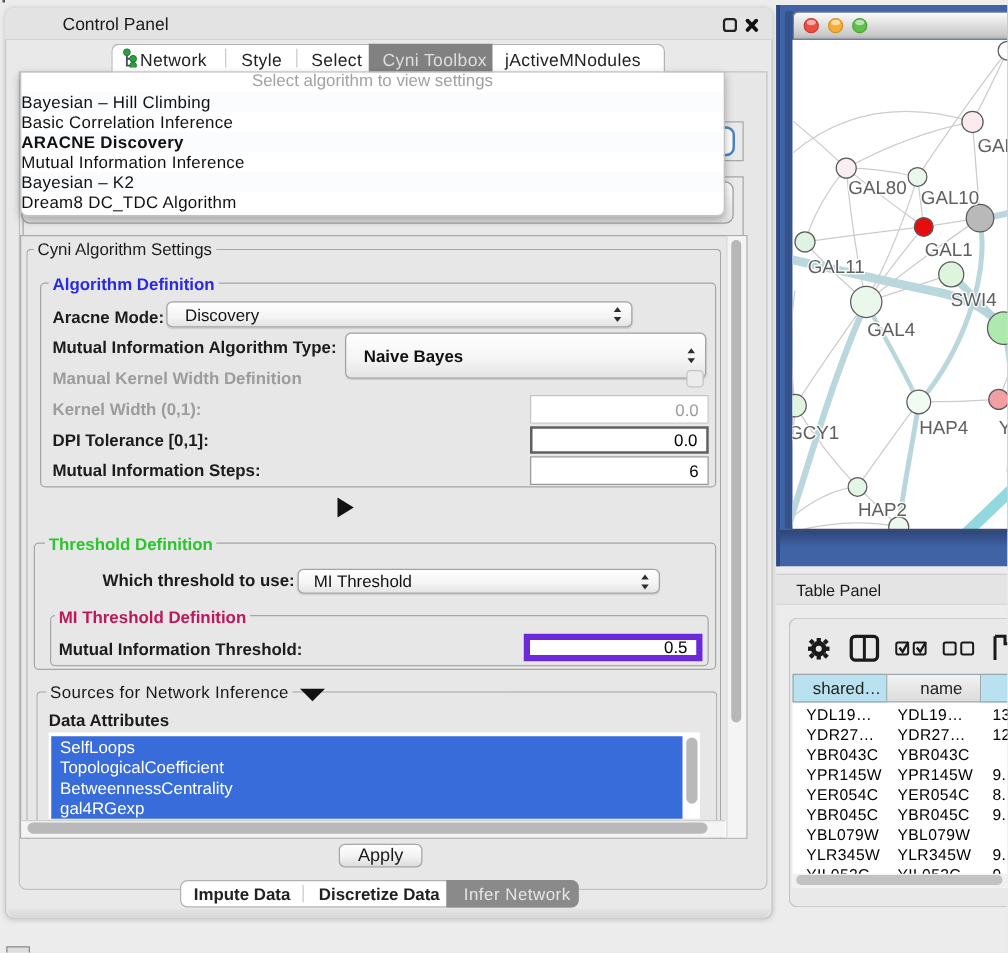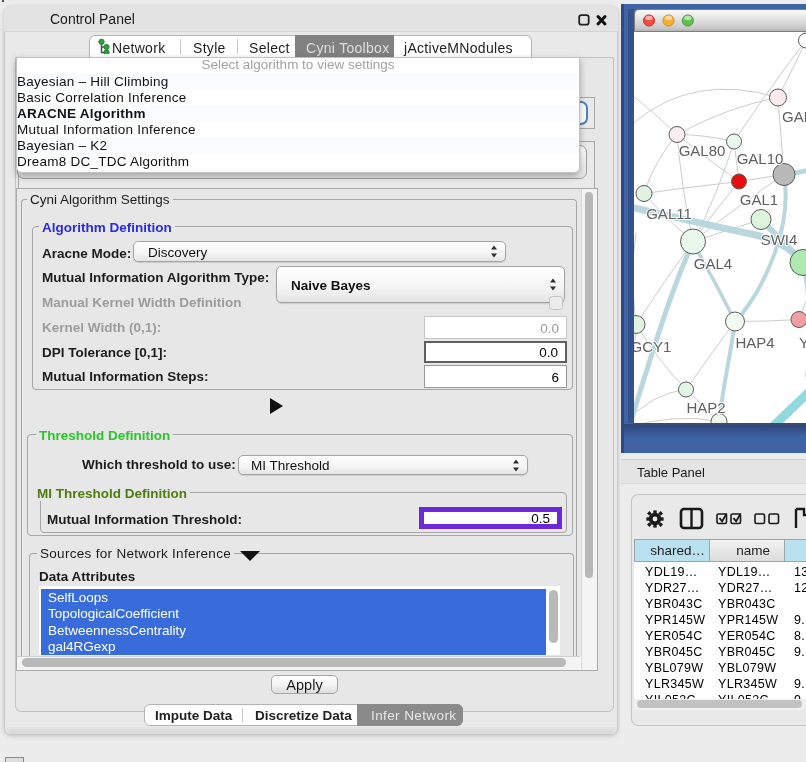--- a/index.html
+++ b/index.html
@@ -102,21 +102,21 @@
   <div class="grp" style="left:27px; top:434px; width:546px; height:102px;"></div>
   <div class="gtitle c" style="left:36px; top:428px; color:#2dc52d;">Threshold Definition</div>
 
   <div class="lbl" style="left:82px; top:457px;">Which threshold to use:</div>
   <div class="combo" style="left:238px; top:455px; width:290px; height:20px;">
       <span class="ctext" style="left:12px;">MI Threshold</span>
       <span class="spin"></span>
     </div>
 
   <div class="grp" style="left:40px; top:492px; width:527px; height:41px;"></div>
-  <div class="gtitle c" style="left:34px; top:486px; color:#4d7c0f; background:#e7e7e7;">MI Threshold Definition</div>
+  <div class="gtitle c" style="left:44px; top:486px; color:#be185d; background:#e7e7e7;">MI Threshold Definition</div>
 
   <div class="lbl" style="left:47px; top:512px;">Mutual Information Threshold:</div>
   <div class="inp" style="left:419px; top:507px; width:143px; height:22px; border:5px solid #6d28d9; color:#000;">
       <span>0.5</span>
     </div>
 
   <div class="grp" style="left:29px; top:553px; width:545px; height:115px; border-radius:4px 4px 0 0; border-bottom:none;"></div>
   <div class="gtitle" style="left:37px; top:546px; color:#1a1a1a; font-weight:normal; letter-spacing:0.3px;">Sources for Network Inference</div>
   <div class="abs" style="left:240px; top:551px; width:0; height:0; border-top:10px solid #111; border-left:10px solid transparent; border-right:10px solid transparent;"></div>
 
@@ -142,21 +142,21 @@
   <div class="abs" style="left:357px; top:704px; width:106px; height:22px; background:#8a8a8a; border-radius:0 6px 6px 0;"></div>
   <div class="abs" style="left:242px; top:708px; width:1px; height:14px; background:#c9c9c9;"></div>
   <div class="abs" style="left:155px; top:708px; font-size:13.5px; font-weight:bold; color:#222;">Impute Data</div>
   <div class="abs" style="left:255px; top:708px; font-size:13.5px; font-weight:bold; color:#222;">Discretize Data</div>
   <div class="abs" style="left:371px; top:708px; font-size:13.5px; letter-spacing:0.4px; color:#e6e6e6;">Infer Network</div>
 
   <div class="abs" style="left:6px; top:727px; width:610px; height:7px; background:linear-gradient(#e4e4e4,#d8d8d8); border-radius:0 0 7px 7px;"></div>
 
   <div class="abs" style="left:16px; top:57px; width:564px; height:116px; background:repeating-linear-gradient(#ffffff 0px, #ffffff 16px, #fafcfe 16px, #fafcfe 32px); border:1px solid #c2c2c2; border-radius:0 0 6px 6px; box-shadow:0 3px 7px rgba(0,0,0,0.3);"></div>
   <div class="abs" style="left:16px; top:57px; width:564px; height:14px; font-size:13.5px; color:#a2a2a2; text-align:center;">Select algorithm to view settings</div>
-  <div class="abs" style="left:17px; top:74px; font-size:13.5px; letter-spacing:0.25px; color:#111; line-height:16px;">Bayesian – Hill Climbing<br>Basic Correlation Inference<br><b>ARACNE Algorithm</b><br>Mutual Information Inference<br>Bayesian – K2<br>Dream8 DC_TDC Algorithm</div>
+  <div class="abs" style="left:17px; top:74px; font-size:13.5px; letter-spacing:0.25px; color:#111; line-height:16px;">Bayesian – Hill Climbing<br>Basic Correlation Inference<br><b>ARACNE Discovery</b><br>Mutual Information Inference<br>Bayesian – K2<br>Dream8 DC_TDC Algorithm</div>
 
   <div class="abs" style="left:621px; top:4px; width:185px; height:449px; background:#4063a6;"></div>
   <div class="abs" style="left:621px; top:424px; width:185px; height:14px; background:linear-gradient(rgba(22,33,64,0.45), rgba(22,33,64,0));"></div>
   <div class="abs" style="left:621px; top:4px; width:3px; height:449px; background:#2e4a82;"></div>
 
   <div class="abs" style="left:628px; top:9px; width:6px; height:414px; background:rgba(20,30,60,0.25);"></div>
   <div class="abs" style="left:634px; top:9px; width:172px; height:23px; background:linear-gradient(#fbfbfb,#c9c9c9 85%,#b4b4b4); border:1px solid #7e7e7e; border-right:none; border-radius:5px 0 0 0;"></div>
   <svg class="abs" style="left:641px; top:13px;" width="55" height="15" viewBox="0 0 55 15">
     <circle cx="8" cy="7.5" r="5.6" fill="#ee4d42" stroke="#c33a30" stroke-width="1"></circle>
     <circle cx="27.5" cy="7.5" r="5.6" fill="#f6ad35" stroke="#d2912a" stroke-width="1"></circle>

